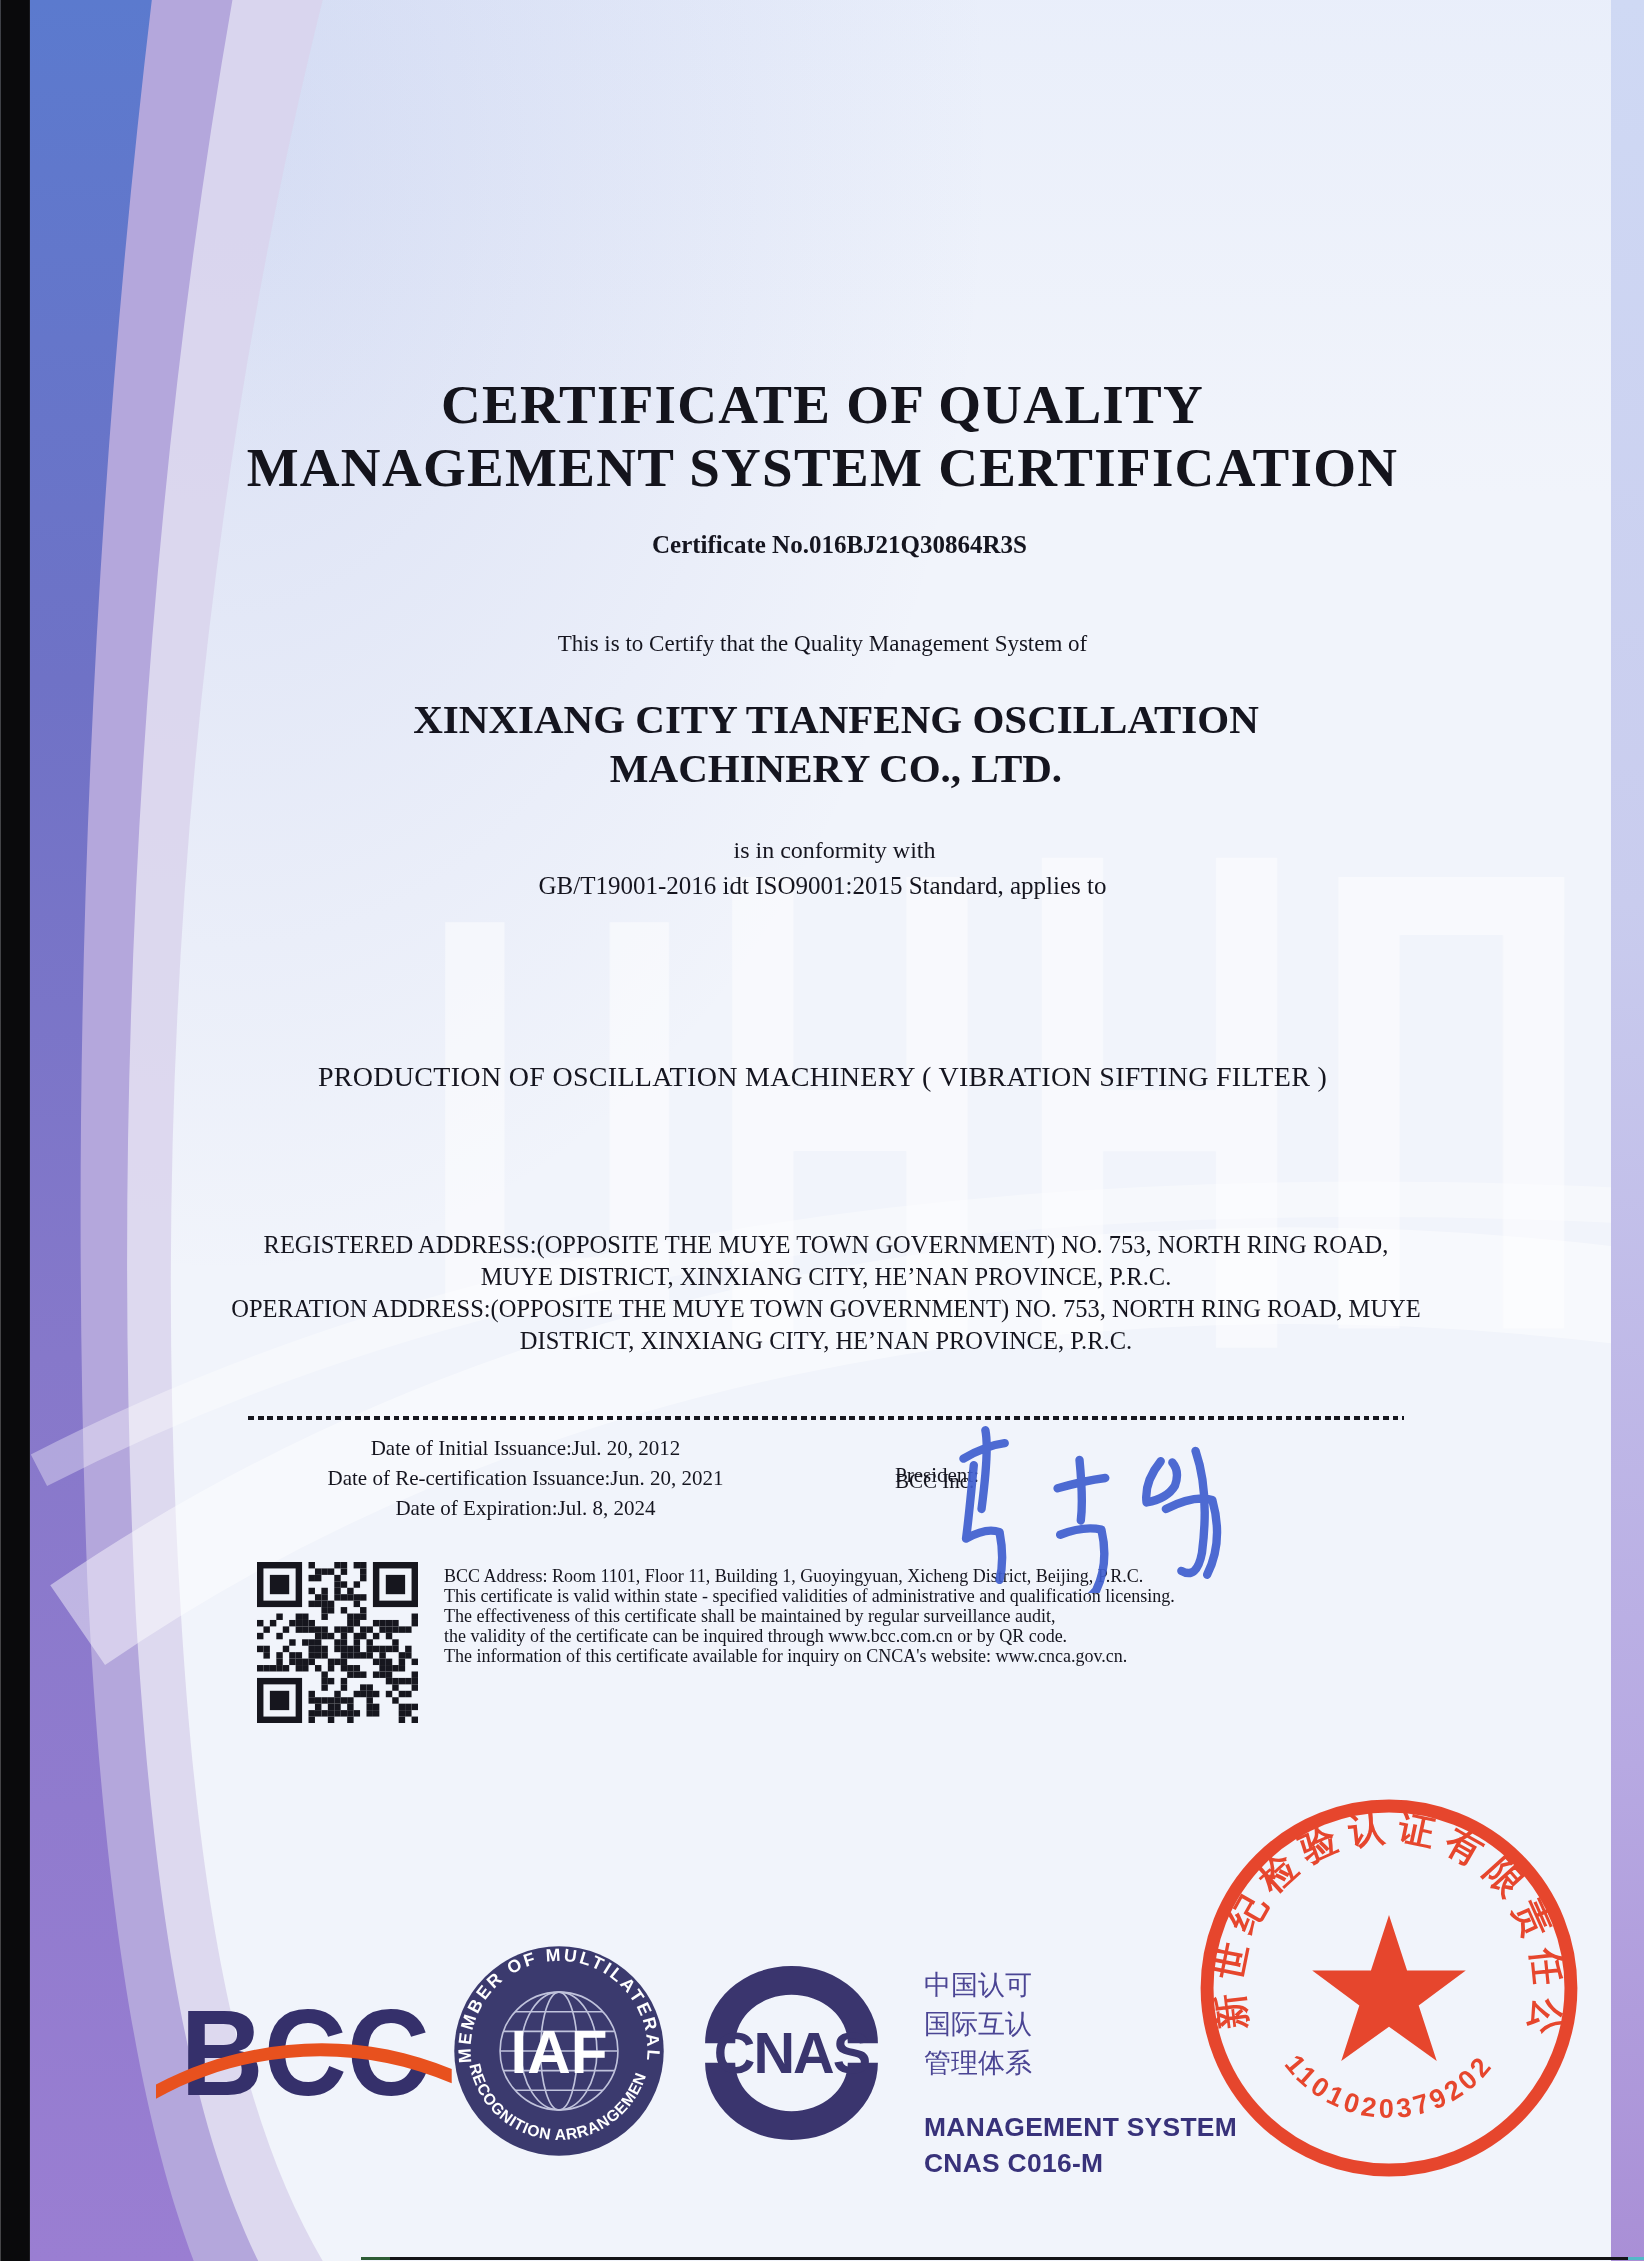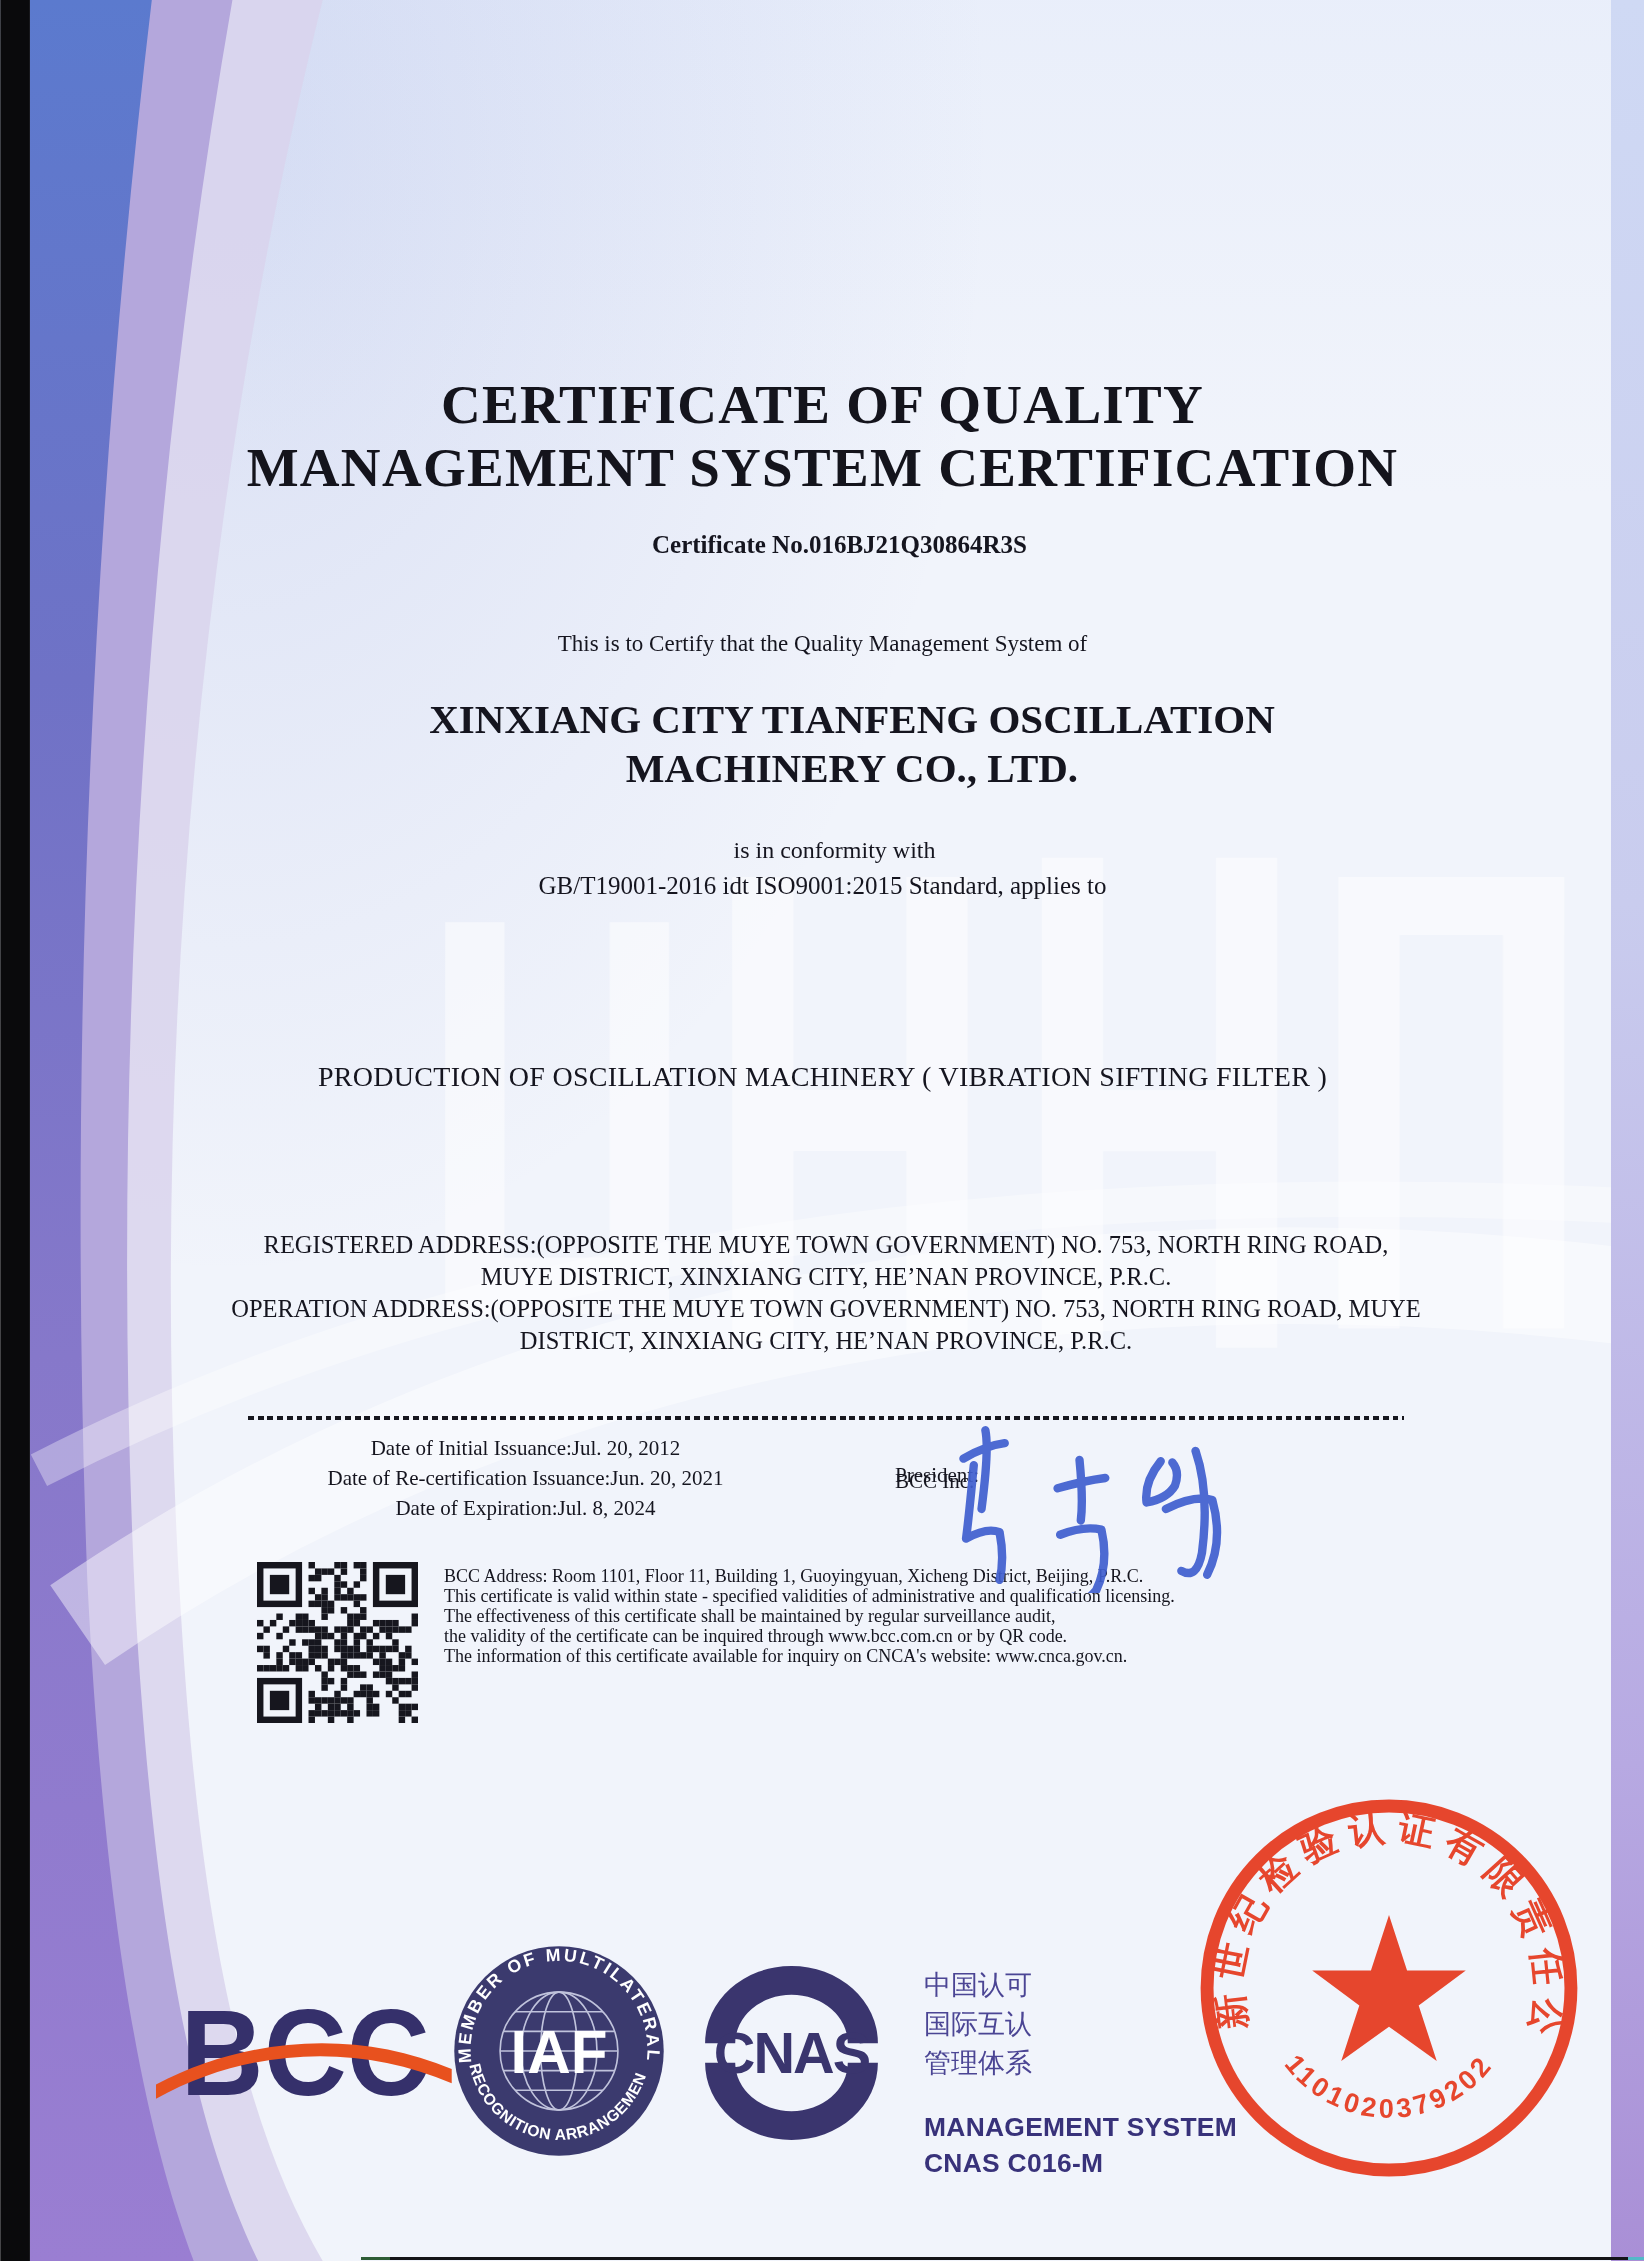--- a/index.html
+++ b/index.html
@@ -14,21 +14,21 @@
   .content{position:absolute;inset:0;z-index:2;}
   .right-strip{position:absolute;top:0;right:0;width:34px;height:2261px;z-index:3;
         background:linear-gradient(180deg,#cfd9f4 0%,#c9ccee 40%,#b7a9e2 78%,#a98fd6 100%);}
   .bottom-line{position:absolute;left:361px;right:0;bottom:1.3px;height:3.2px;z-index:4;
         background:linear-gradient(90deg,#2e5c35 0 29px,#141418 29px calc(100% - 17px),#53b9c8 calc(100% - 17px));}
   .abs{position:absolute;}
   .ctr{text-align:center;}
   .title{left:0;width:1645px;top:365px;font-weight:bold;font-size:55px;line-height:63px;letter-spacing:1.3px;color:#14141c;margin-top:8px;}
   .certno{left:17px;width:1645px;top:530px;font-weight:bold;font-size:25px;line-height:30px;}
   .certify{left:0;width:1645px;top:631px;font-size:23px;}
-  .company{left:304px;width:1096px;top:695px;font-weight:bold;font-size:41px;line-height:49px;}
+  .company{left:288px;width:1096px;top:695px;font-weight:bold;font-size:41px;line-height:49px;}
   .conf1{left:0;width:1645px;top:837px;font-size:24px;padding-left:12px;}
   .conf2{left:0;width:1645px;top:872px;font-size:25px;}
   .scope{left:0;width:1645px;top:1061px;font-size:28px;letter-spacing:0.3px;}
   .addresses{left:226px;width:1200px;top:1229px;font-size:24.5px;line-height:32px;}
   .dotline{left:248px;width:1156px;top:1416px;height:3.9px;
         background:repeating-linear-gradient(90deg,#17171f 0 5.8px,transparent 5.8px 9.7px);}
   .dates{left:258px;width:535px;top:1433px;font-size:21px;line-height:30px;text-align:center;}
   .issuer-name{left:895px;top:1433px;font-size:21px;margin-top:36px;}
   .president{left:895px;top:1463px;font-size:21px;}
   .sig{left:948px;top:1412px;z-index:3;}

